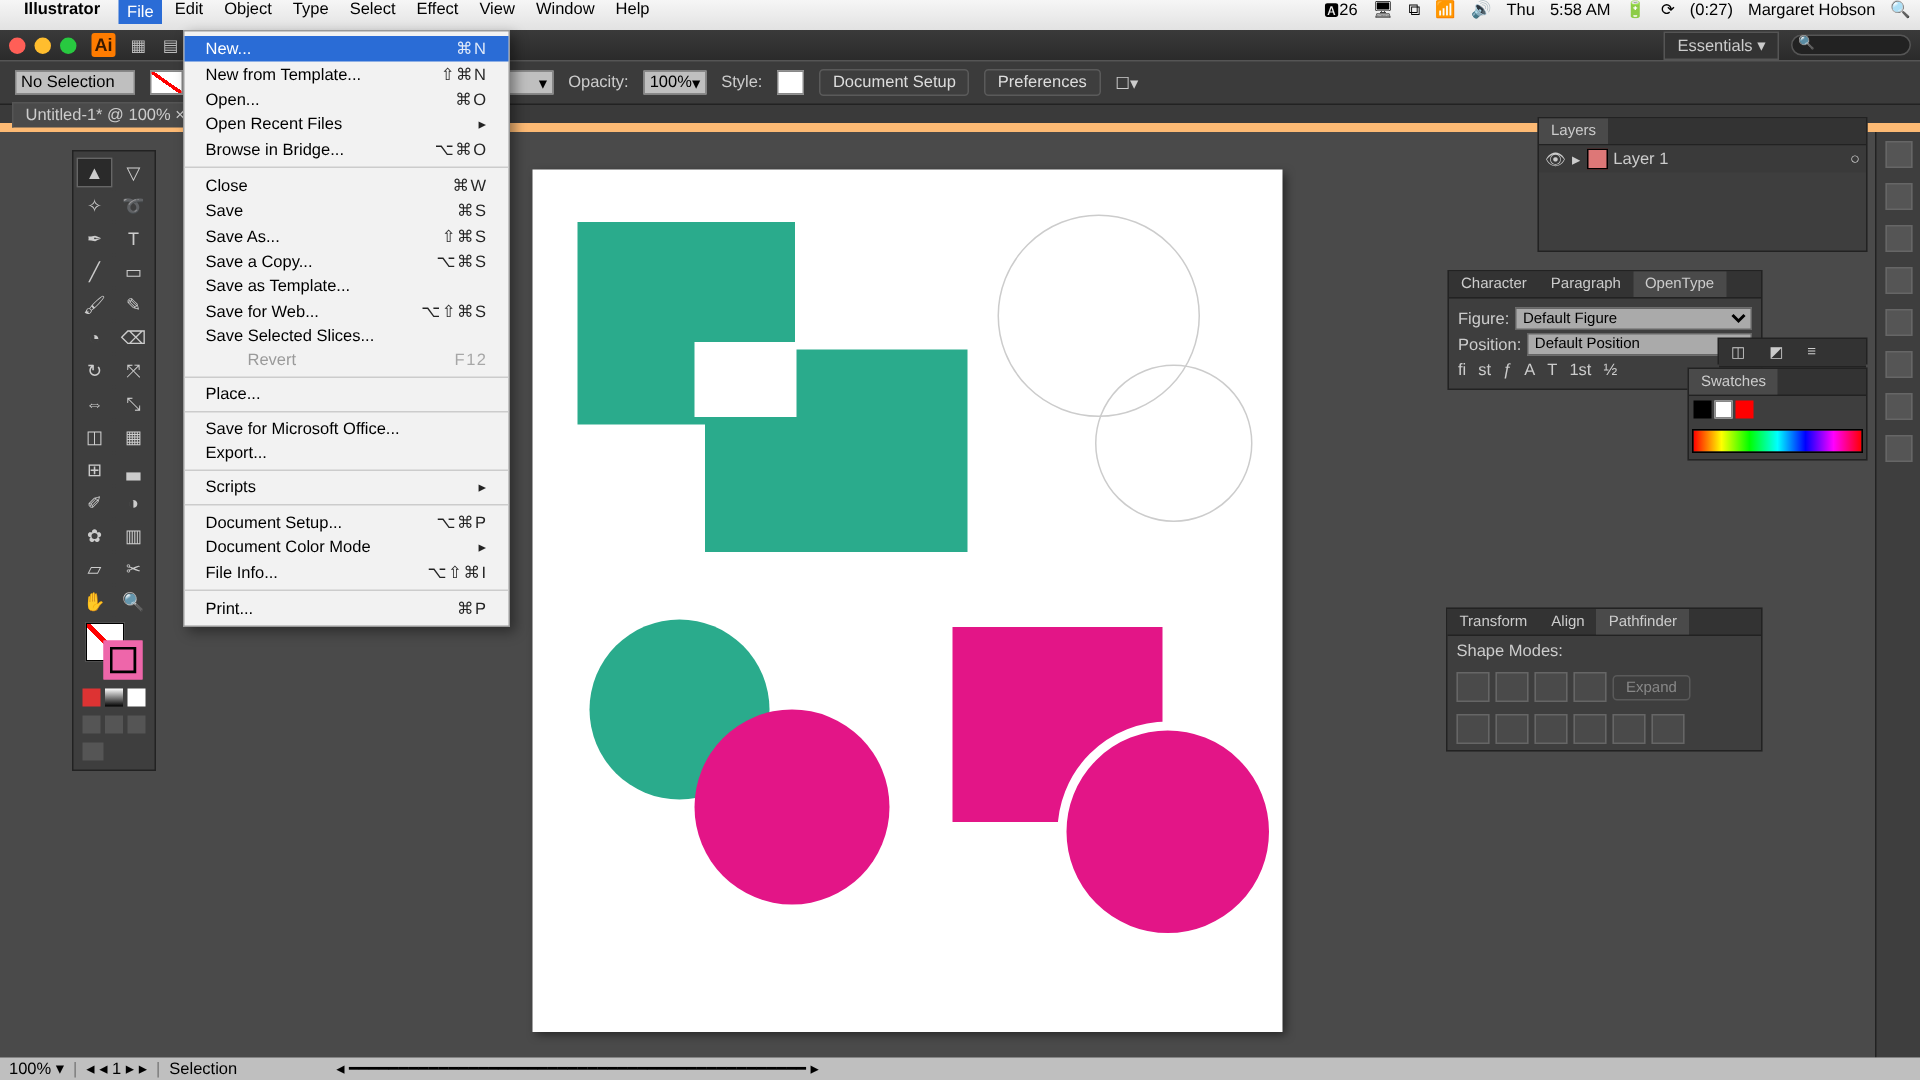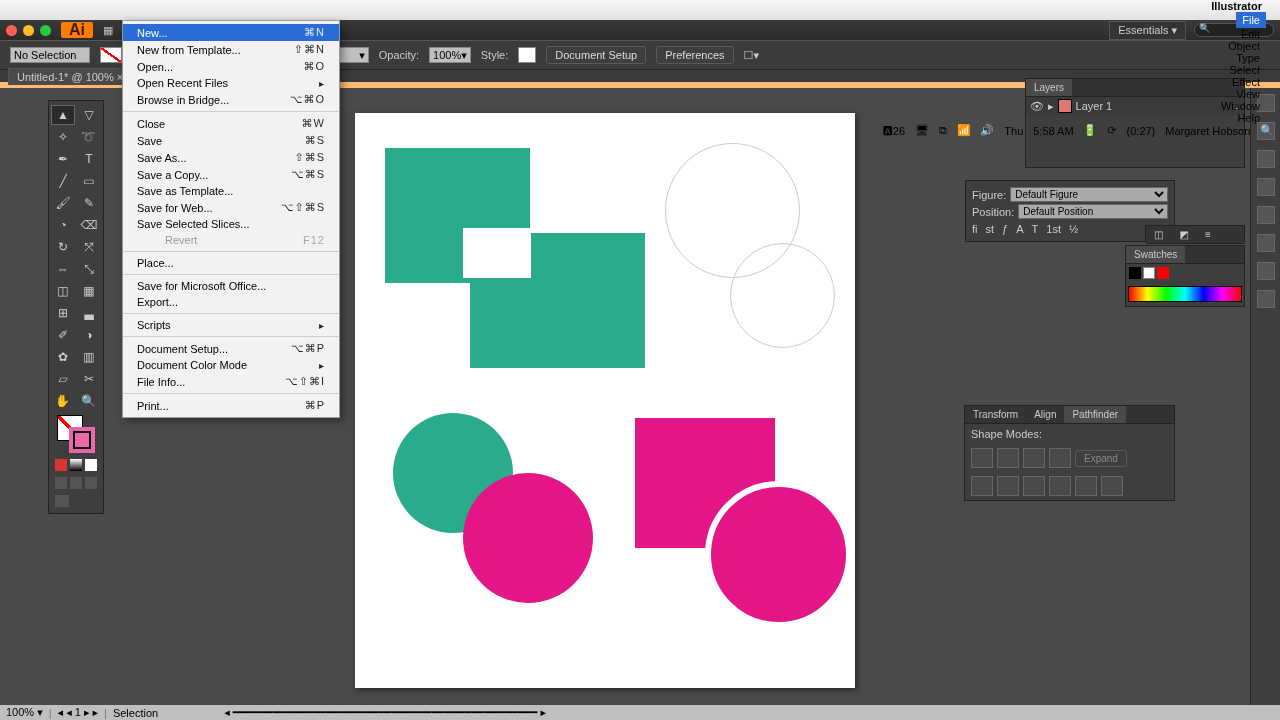--- a/index.html
+++ b/index.html
@@ -1,32 +1,32 @@
 <!DOCTYPE html>
 <html><head>
 <meta charset="utf-8">
 <style>
 * { margin:0; padding:0; box-sizing:border-box; font-family: "Lucida Grande", Arial, sans-serif; font-size:11px; }
 body { width:1280px; height:720px; background:#4a4a4a; overflow:hidden; position:relative; color:#ddd; }
 
 
-.menubar { position:absolute; top:0; left:0; right:0; height:20px; background:linear-gradient(#f6f6f6,#e2e2e2); color:#000; display:flex; align-items:flex-end; padding:0 6px; font-size:13px; z-index:50;flex-direction:column;}
+.menubar { position:absolute; top:0; left:0; right:0; height:20px; background:linear-gradient(#f6f6f6,#e2e2e2); color:#000; display:flex; align-items:flex-start; padding:0 6px; font-size:13px; z-index:50;}
 .menubar .apple { margin-right:10px; }
 .menubar .apptitle { font-weight:bold; margin-right:12px;}
 .menubar .menuitem { margin-right:14px; cursor:default;}
 .menubar .menuitem.open { background:#2a6cd6; color:#fff; padding:2px 6px; margin-right:8px;}
 .menubar .right { margin-left:auto; display:flex; align-items:center; gap:10px; font-size:12px;}
 .menubar .right span { display:inline-flex; align-items:center; }
 
 
 .titlebar { position:absolute; top:20px; left:0; right:0; height:20px; background:linear-gradient(#3a3a3a,#2b2b2b); display:flex; align-items:center; padding:0 6px; }
 .traffic { display:flex; gap:6px; margin-right:10px;}
 .traffic div { width:11px; height:11px; border-radius:50%; }
 .tr-red{background:#ff5f57;} .tr-yel{background:#ffbd2e;} .tr-grn{background:#28c940;}
-.ai-logo { width:32px; height:16px; background:#ff7c00; color:#3a1a00; font-weight:bold; font-size:16px; display:flex; align-items:center; justify-content:center; border-radius:2px; margin-right:6px;}
+.ai-logo { width:16px; height:16px; background:#ff7c00; color:#3a1a00; font-weight:bold; font-size:12px; display:flex; align-items:center; justify-content:center; border-radius:2px; margin-right:6px;}
 .titlebar .minitools { margin-left:4px; color:#bbb; letter-spacing:4px; }
 .titlebar .workspace { margin-left:auto; background:#333; border:1px solid #555; padding:2px 8px; font-size:11px; color:#ccc;}
 .titlebar .search { width:80px; height:14px; background:#222; border:1px solid #555; margin-left:8px; border-radius:8px; position:relative;}
 .titlebar .search::before { content:"🔍"; position:absolute; left:4px; top:-1px; font-size:9px; color:#888;}
 
 
 .controlbar { position:absolute; top:40px; left:0; right:0; height:30px; background:#3b3b3b; border-top:1px solid #555; border-bottom:1px solid #222; display:flex; align-items:center; padding:0 10px; gap:10px; font-size:11px; color:#ccc;}
 .ctl-box { background:#bfbfbf; color:#000; border:1px solid #888; padding:1px 3px; height:16px; display:inline-flex; align-items:center;}
 .stroke-swatch { width:22px; height:16px; background:#fff; border:1px solid #888; position:relative;}
 .stroke-swatch::after{ content:""; position:absolute; inset:0; background:linear-gradient(to top right, transparent 45%, red 45%, red 55%, transparent 55%);}
@@ -326,20 +326,25 @@
   <div class="layer-row">
     <span class="eye">👁</span>
     <span>▸</span>
     <span class="thumb"></span>
     <span>Layer 1</span>
     <span style="margin-left:auto;">○</span>
   </div>
 </div>
 
 <div class="panel" style="top:180px; right:105px; width:210px;">
+  <div class="tabs">
+    <span>Character</span>
+    <span>Paragraph</span>
+    <span class="active">OpenType</span>
+  </div>
   <div class="body">
     <div class="rowline">
       <span>Figure:</span>
       <select class="drop" style="flex:1"><option>Default Figure</option></select>
     </div>
     <div class="rowline">
       <span>Position:</span>
       <select class="drop" style="flex:1"><option>Default Position</option></select>
     </div>
     <div class="rowline" style="gap:8px; margin-top:4px;">

